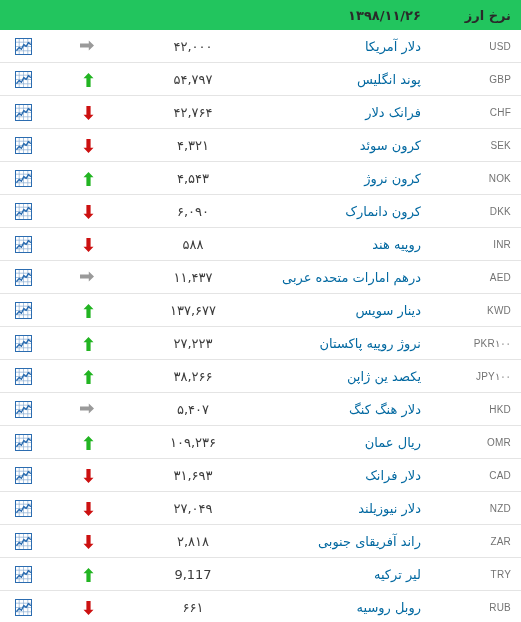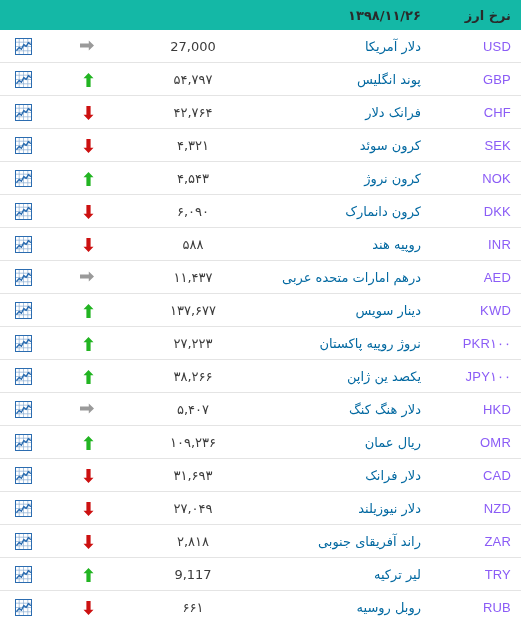--- a/index.html
+++ b/index.html
@@ -23,21 +23,21 @@
   table.fx {
     width: 499px;
     margin: 0 0 0 22px;
     border-collapse: collapse;
     table-layout: fixed;
     direction: rtl;
   }
 
   
   thead th {
-    background: #14b8a6;
+    background: #22c55e;
     height: 30px;
     padding: 0 10px;
     font-size: 13px;
     font-weight: bold;
     color: #2a2a2a;
     vertical-align: middle;
     border: 0;
     white-space: nowrap;
   }
   th.h-code   { text-align: right; width: 70px; }
@@ -54,23 +54,23 @@
     color: #333333;
     vertical-align: middle;
     border-bottom: 1px solid #e4e4e4;
     white-space: nowrap;
     background: #ffffff;
   }
   tbody tr:last-child td { border-bottom: 0; }
 
   td.c-code {
     text-align: right;
-    color: #8b5cf6;
+    color: #737373;
     font-family: "Liberation Sans", sans-serif;
-    font-size: 13px;
+    font-size: 10px;
     letter-spacing: .2px;
   }
   td.c-name {
     text-align: right;
     color: #0369a1;
     font-size: 13px;
   }
   td.c-value {
     text-align: center;
     color: #3b3b3b;
@@ -105,21 +105,21 @@
         <th class="h-blank"></th>
         <th class="h-arrow"></th>
         <th class="h-chart"></th>
 
       </tr>
     </thead>
     <tbody id="fx-body">
         <tr>
           <td class="c-code">USD</td>
           <td class="c-name">دلار آمریکا</td>
-          <td class="c-value">27,000</td>
+          <td class="c-value">۴۲,۰۰۰</td>
           <td class="c-arrow"><span class="arrow"><svg width="14" height="11" viewBox="0 0 14 11">
                 <path d="M0 3.4 L8.8 3.4 L8.8 0.5 L14 5.5 L8.8 10.5 L8.8 7.6 L0 7.6 Z" fill="#9a9a9a"></path>
               </svg></span></td>
           <td class="c-chart"><span class="chart-ico"><svg width="17" height="17" viewBox="0 0 17 17">
                 <rect x="0.5" y="0.5" width="16" height="16" fill="#ffffff" stroke="#2b6cb0" stroke-width="1"></rect>
                 <g stroke="#2b6cb0" stroke-width="0.7" opacity="0.55">
                   <line x1="4.2" y1="1" x2="4.2" y2="16"></line>
                   <line x1="8.5" y1="1" x2="8.5" y2="16"></line>
                   <line x1="12.8" y1="1" x2="12.8" y2="16"></line>
                   <line x1="1" y1="4.2" x2="16" y2="4.2"></line>

